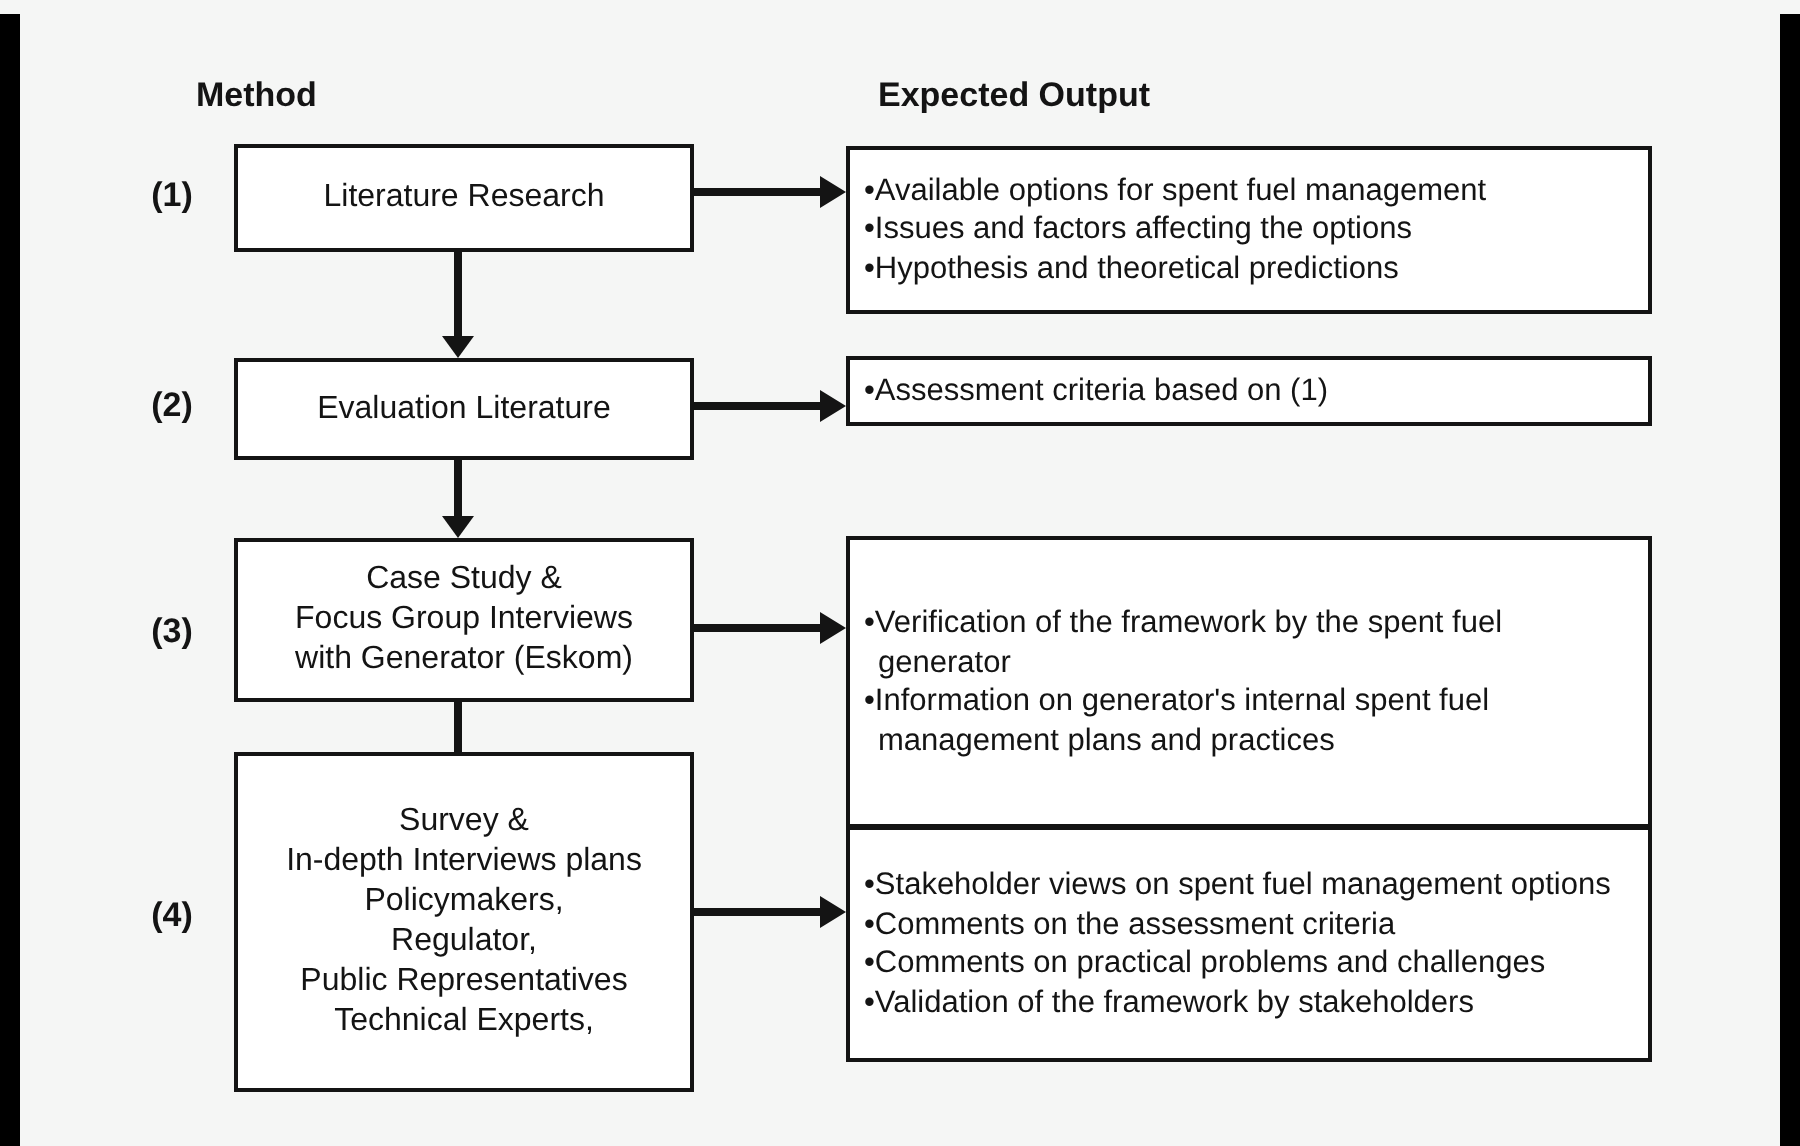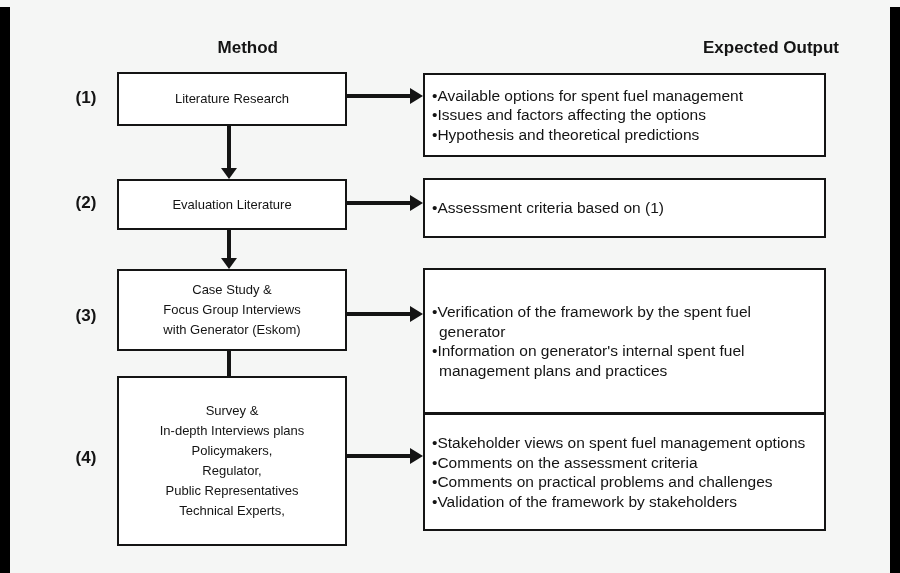--- a/index.html
+++ b/index.html
@@ -3,27 +3,27 @@
 <meta charset="utf-8">
 <style>
   :root{
     --background:#f5f6f5; --box-fill:#ffffff; --ink:#141414; --edge-bar:#000000;
   }
   html,body{margin:0;padding:0;}
   body{width:900px;height:573px;background:var(--background);
        font-family:"Liberation Sans", sans-serif;color:var(--ink);}
   .canvas{position:relative;width:900px;height:573px;overflow:hidden;}
   .edge-bar{position:absolute;top:7px;width:10px;height:566px;background:var(--edge-bar);}
-  .col-header{position:absolute;top:38px;font-size:17px;font-weight:bold;text-align:right;line-height:20px;}
+  .col-header{position:absolute;top:38px;font-size:17px;font-weight:bold;text-align:left;line-height:20px;}
   .step-num{position:absolute;left:62px;width:48px;text-align:center;
             font-size:17px;font-weight:bold;line-height:20px;}
   .m-box{position:absolute;left:117px;width:230px;box-sizing:border-box;
          background:var(--box-fill);border:2px solid var(--ink);
          display:flex;flex-direction:column;justify-content:center;align-items:center;
-         font-size:13px;line-height:20px;text-align:center;}
+         font-size:16px;line-height:20px;text-align:center;}
   .o-box{position:absolute;left:423px;width:403px;box-sizing:border-box;
          background:var(--box-fill);border:2px solid var(--ink);
          display:flex;flex-direction:column;justify-content:center;
          padding:2px 4px 2px 7px;font-size:15.5px;line-height:19.5px;}
   .o-line{padding-left:7px;text-indent:-7px;white-space:nowrap;}
   .o-line.cont{padding-left:14px;}
   .h-shaft{position:absolute;left:346px;width:65px;height:4px;background:var(--ink);}
   .h-head{position:absolute;left:410px;width:0;height:0;
           border-top:8px solid transparent;border-bottom:8px solid transparent;
           border-left:13px solid var(--ink);}
@@ -56,21 +56,21 @@
   </div>
   <div class="v-shaft" style="top:126px;height:43px"></div>
   <div class="v-head" style="top:168px"></div>
 
   <div class="step-num" style="top:193px">(2)</div>
   <div class="m-box" style="top:179px;height:51px">
     <div>Evaluation Literature</div>
   </div>
   <div class="h-shaft" style="top:201px"></div>
   <div class="h-head" style="top:195px"></div>
-  <div class="o-box" style="top:178px;height:60px">
+  <div class="o-box" style="top:178px;height:35px">
     <div class="o-line">•Assessment criteria based on (1)</div>
   </div>
   <div class="v-shaft" style="top:230px;height:29px"></div>
   <div class="v-head" style="top:258px"></div>
 
   <div class="step-num" style="top:306px">(3)</div>
   <div class="m-box" style="top:269px;height:82px">
     <div>Case Study &amp;</div>
     <div>Focus Group Interviews</div>
     <div>with Generator (Eskom)</div>

